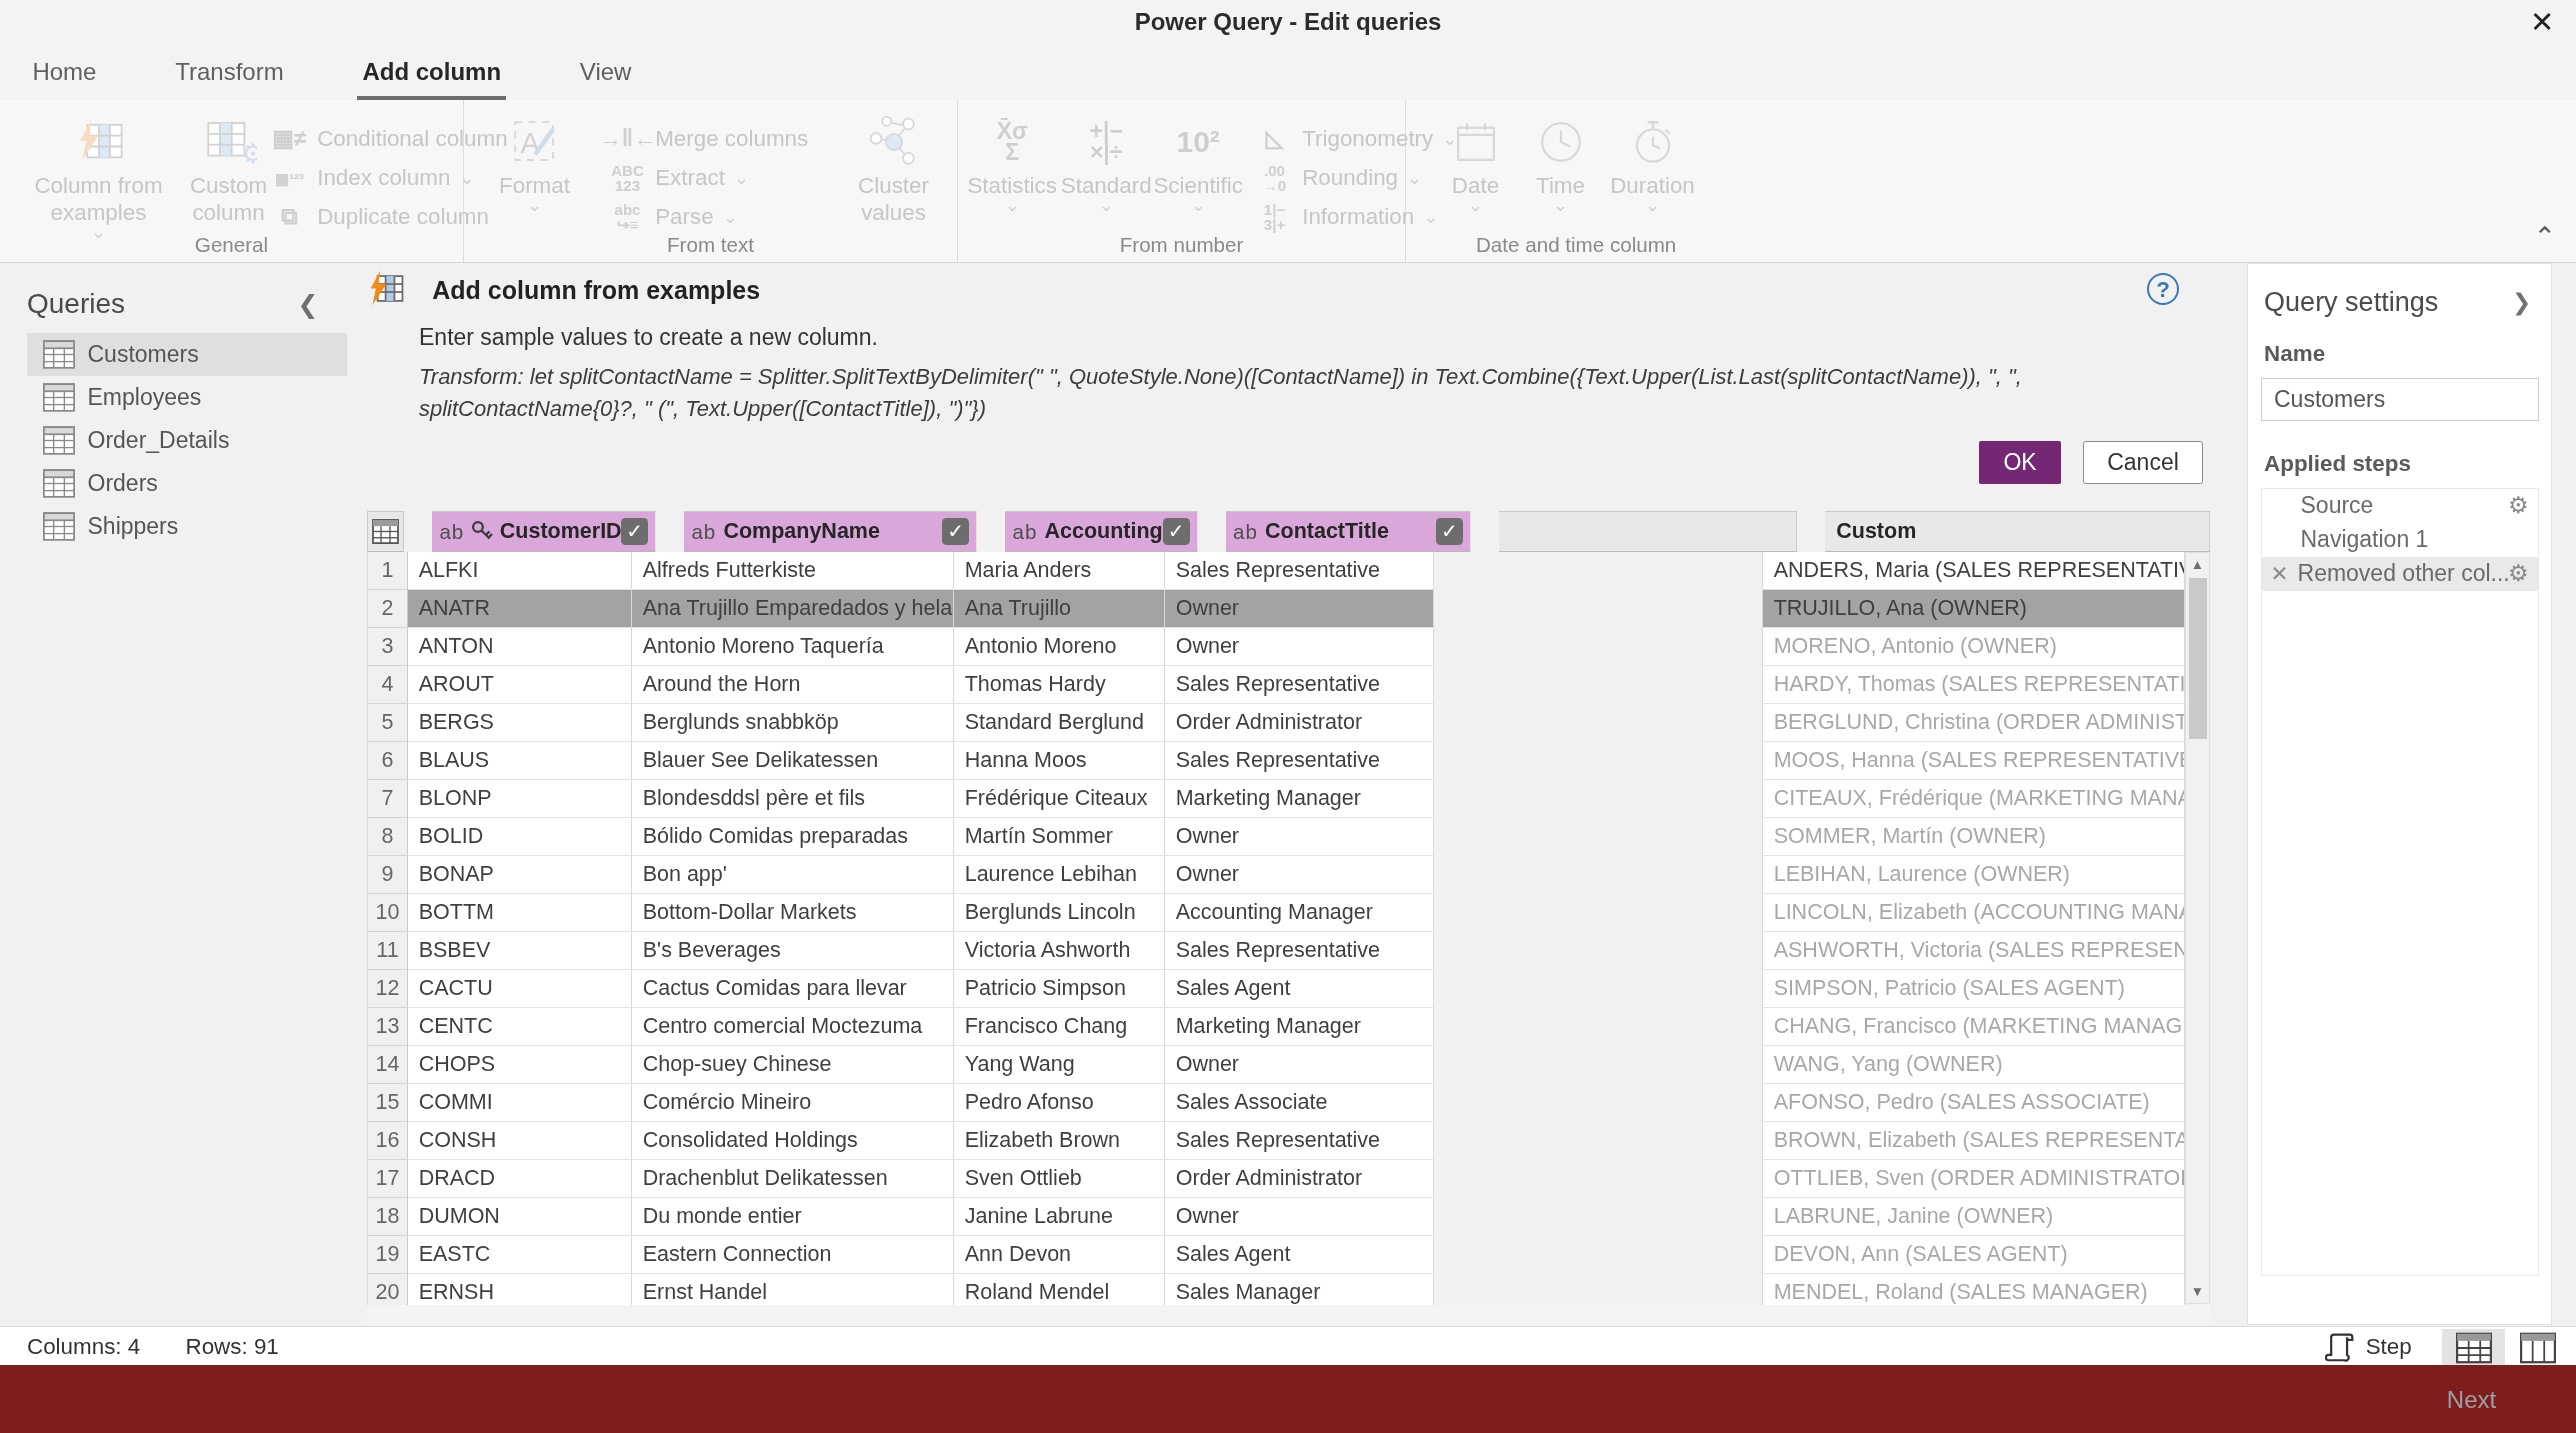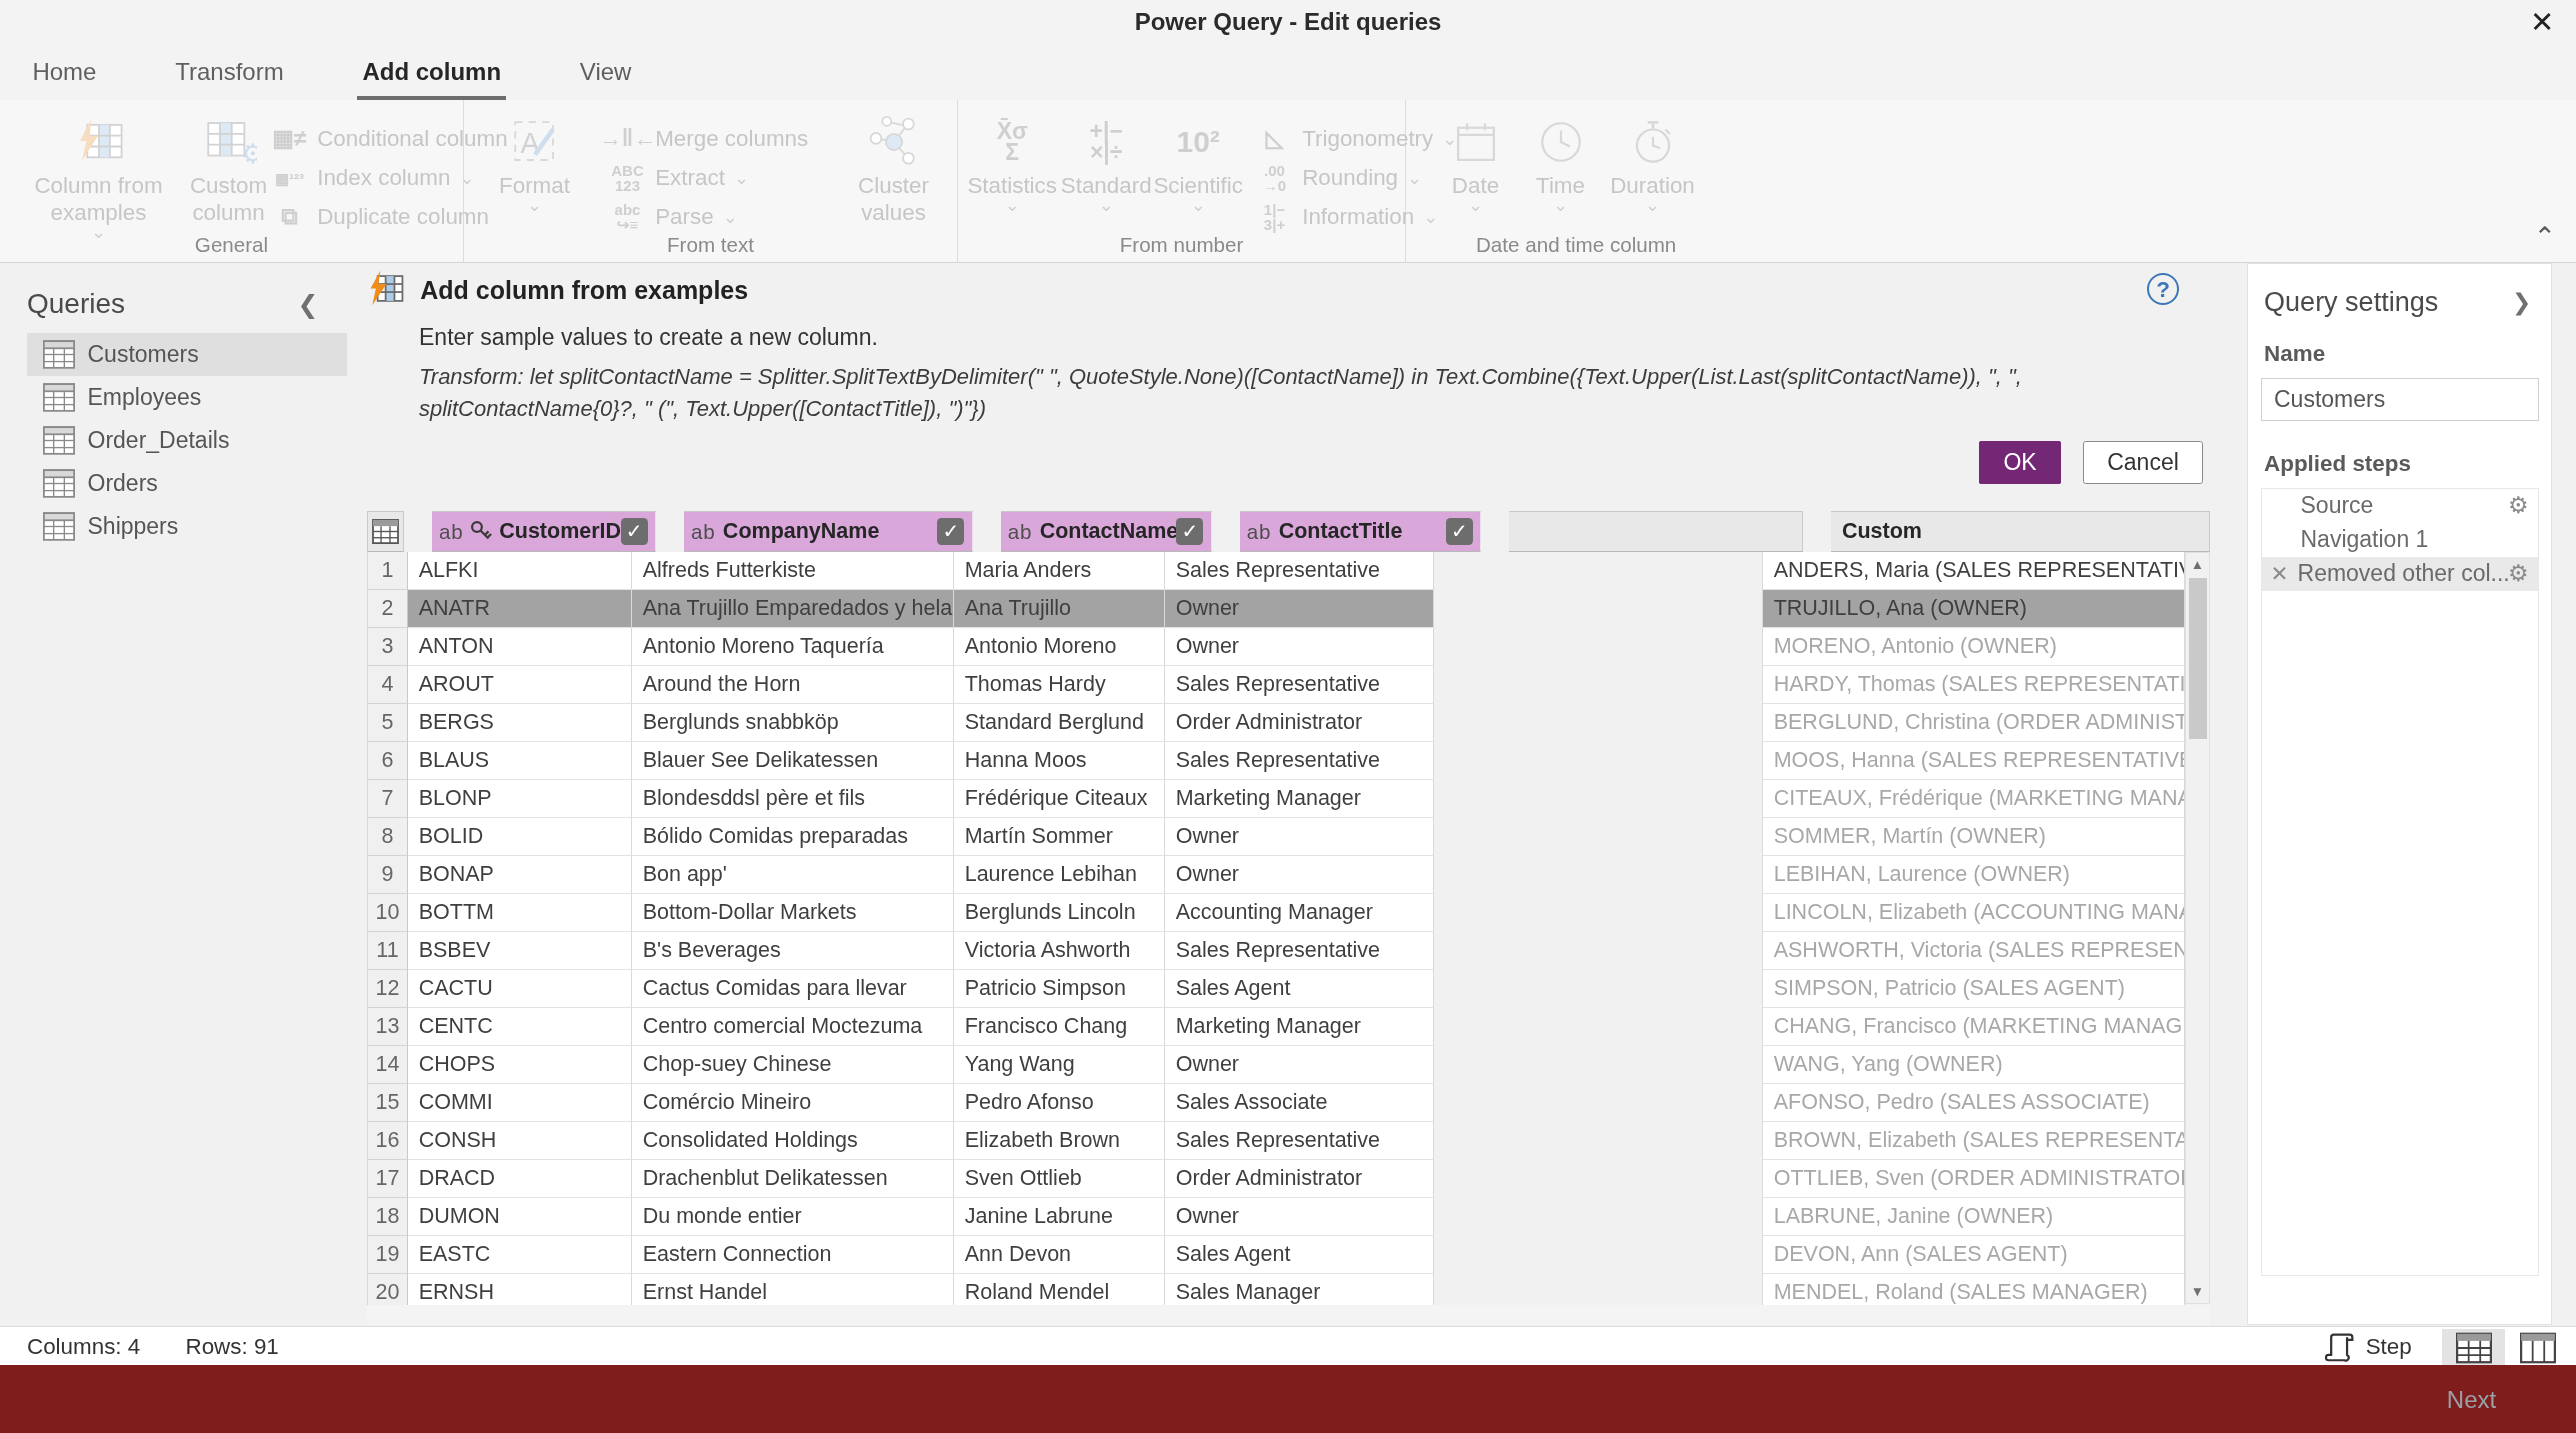--- a/index.html
+++ b/index.html
@@ -35,21 +35,21 @@
   
   .queries { position:absolute; top:263px; left:0; width:358px; height:1062px; }
   .q-head { position:relative; margin:25px 27px 12.5px 27px; font-size:28px; color:#4a4a4a; }
   .q-collapse { position:absolute; right:12.5px; top:1.8px; font-size:25px; color:#707070; }
   .q-item { display:flex; align-items:center; height:43px; padding-left:16px; margin:0 10.7px 0 27px; font-size:23px; color:#555; white-space:nowrap; }
   .q-item.sel { background:#dfdfdf; }
   .q-item svg { margin-right:12.5px; }
 
   
   .expanel { position:absolute; top:269px; left:367px; width:1859px; height:235px; }
-  .ex-headrow { display:flex; align-items:center; }
+  .ex-headrow { display:flex; align-items:center;gap:12px; }
   .ex-title { font-size:25px; font-weight:bold; color:#222; margin-left:14.3px; }
   .help-circle { position:absolute; right:47px; top:3.6px; width:32px; height:32px; border:2.7px solid #3c77b8; border-radius:50%; color:#3c77b8; font-size:22.4px; font-weight:bold; text-align:center; line-height:29px; }
   .ex-sub { margin:12.5px 0 0 52px; font-size:23px; color:#333; }
   .ex-formula { margin:10.7px 0 0 52px; width:1773px; font-size:22px; font-style:italic; color:#3c3c3c; line-height:32px; }
   .ok-btn { position:absolute; left:1612px; top:172px; width:82px; height:43px; background:#742774; color:#fff; font-size:23px; border:none; border-radius:1.8px; }
   .cancel-btn { position:absolute; left:1716px; top:172px; width:120px; height:43px; background:#fff; color:#333; font-size:23px; border:1.8px solid #8a8a8a; border-radius:2.7px; }
 
   
   .dtable { position:absolute; top:511px; left:367px; width:1843px; }
   .thead { display:flex; height:41px;gap:28px; }
@@ -436,21 +436,21 @@
       <span class="cname">CustomerID</span>
       <span class="chk">✓</span>
     </div>
     <div class="hc pink w2">
       <span class="ab">ab</span>
       <span class="cname">CompanyName</span>
       <span class="chk">✓</span>
     </div>
     <div class="hc pink w3">
       <span class="ab">ab</span>
-      <span class="cname">ContactName</span>
+      <span class="cname">Accounting</span>
       <span class="chk">✓</span>
     </div>
     <div class="hc pink w4">
       <span class="ab">ab</span>
       <span class="cname">ContactTitle</span>
       <span class="chk">✓</span>
     </div>
     <div class="hc gray wsp"></div>
     <div class="hc gray wcu">
       <span class="cname" style="margin-left:3.6px">Custom</span>

